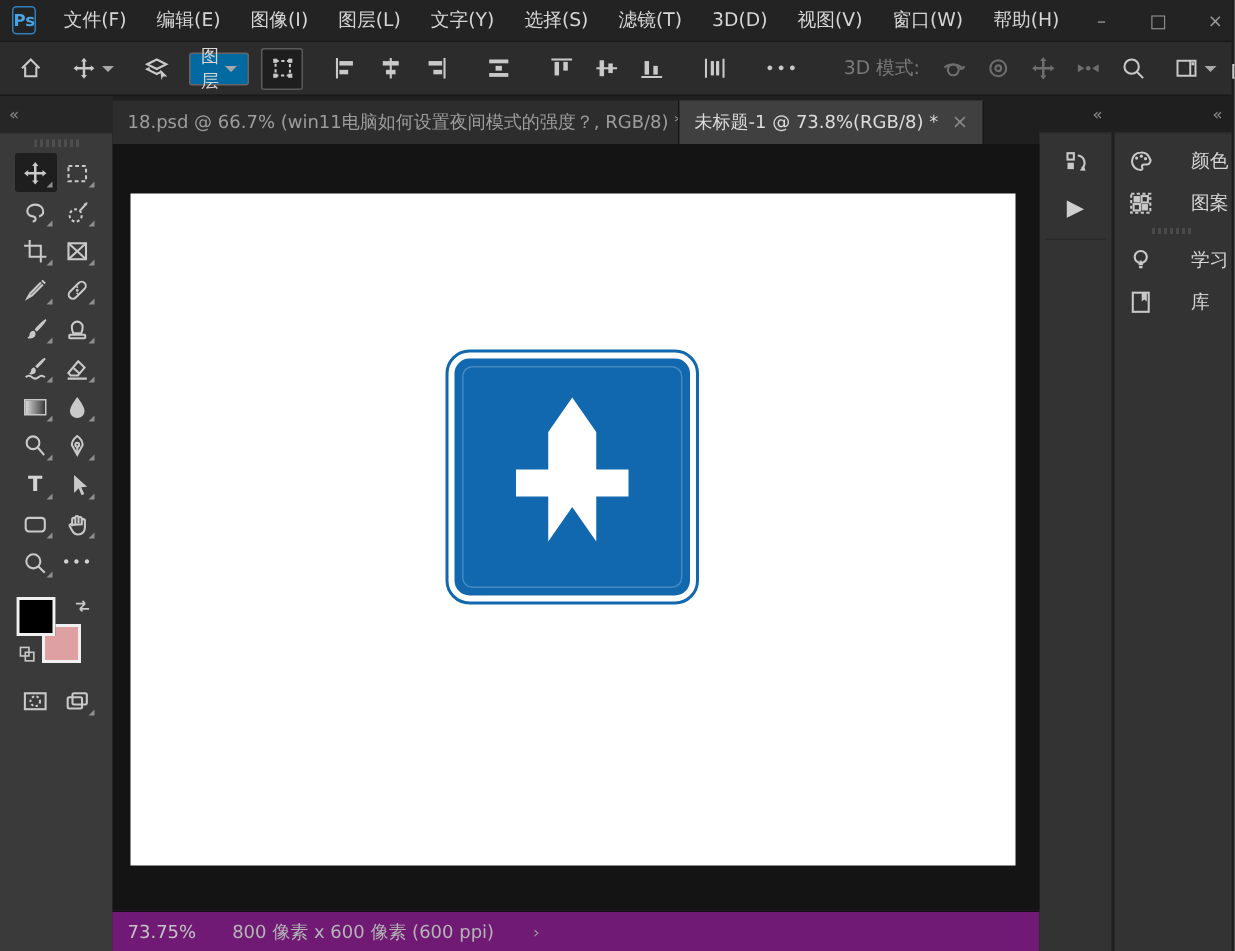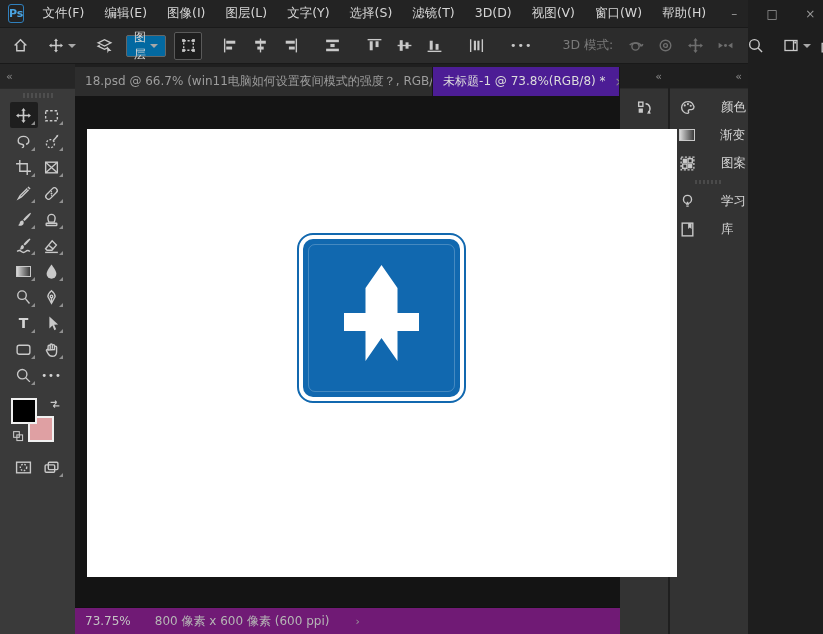--- a/index.html
+++ b/index.html
@@ -1,18 +1,18 @@
 <!DOCTYPE html>
 <html><head>
 <meta charset="utf-8">
 <style>
   * { margin:0; padding:0; box-sizing:border-box; }
   html,body { width:823px; height:634px; overflow:hidden; background:#1e1e1e;
     font-family:"DejaVu Sans","Liberation Sans",sans-serif; }
-  .app { width:748px; height:634px; display:flex; flex-direction:column; background:#262626; }
+  .app { width:821px; height:634px; display:flex; flex-direction:column; background:#262626; }
 
   
   .titlebar { height:28px; background:#232323; display:flex; align-items:center;
     border-bottom:1px solid #1a1a1a; flex:0 0 28px; }
   .ps-logo { width:24px; height:19px; margin:0 9px 0 8px; border:1px solid #2f7fbc; border-radius:3px;
     color:#4aa3e0; font-size:11px; font-weight:bold; display:flex; align-items:center; justify-content:center; }
   .menus { display:flex; gap:2px; }
   .menu-item { color:#d6d6d6; font-size:12.5px; padding:4px 9px; cursor:default; white-space:nowrap; }
   .win-controls { margin-left:auto; display:flex; }
   .win-btn { width:38px; height:26px; color:#9a9a9a; font-size:12px; display:flex; align-items:center; justify-content:center; }
@@ -60,21 +60,21 @@
   .bg-swatch { position:absolute; left:18px; top:18px; width:26px; height:26px; border:2px solid #f0f0f0; }
   .mini-default { position:absolute; left:2px; top:32px; }
   .swap-arrow { position:absolute; left:38px; top:0; }
 
   
   .centercol { flex:1; display:flex; flex-direction:column; min-width:0; }
   .tabbar { height:32px; background:#1f1f1f; display:flex; align-items:flex-end; flex:0 0 32px; }
   .tab { height:29px; display:flex; align-items:center; padding:0 10px; font-size:12px;
     border-right:1px solid #171717; white-space:nowrap; overflow:hidden; }
   .tab.inactive { background:#2d2d2d; color:#9d9d9d; }
-  .tab.active { background:#4c1d95; color:#dcdcdc; }
+  .tab.active { background:#404040; color:#dcdcdc; }
   .tab .tab-close { margin-left:9px; color:#8a8a8a; font-size:13px; }
   .pasteboard { flex:1; background:#141414; position:relative; }
   .canvas { position:absolute; left:12px; top:33px; width:590px; height:448px; background:#ffffff; }
 
   
   .sign-outer { position:absolute; left:210px; top:104px; width:169px; height:170px;
     border:2px solid #1168af; border-radius:16px; background:#fff; padding:4px; }
   .sign-inner { width:100%; height:100%; background:#1168af; border-radius:10px; position:relative; }
   .sign-inner::after { content:""; position:absolute; inset:5px; border:1px solid rgba(255,255,255,0.22); border-radius:7px; }
   .sign-inner svg { position:absolute; inset:0; width:100%; height:100%; }
@@ -499,24 +499,20 @@
           <div class="panel-btn">
             <svg class="ic" viewBox="0 0 16 16">
                 <path d="M8 2.5 A5.5 5.5 0 1 0 8 13.5 C9 13.5 9.3 12.6 8.9 11.9 C8.4 11 9 10 10.2 10 H11.8 A2.4 2.4 0 0 0 13.5 6 A5.5 5.5 0 0 0 8 2.5 Z"></path>
                 <circle class="f" cx="5.4" cy="6" r="1"></circle>
                 <circle class="f" cx="8.4" cy="4.8" r="1"></circle>
                 <circle class="f" cx="11" cy="6.4" r="1"></circle>
               </svg>
             <span class="lbl">颜色</span>
           </div>
           <div class="panel-btn">
-            <div class="pat-grad"></div>
-            <span class="lbl">渐变</span>
-          </div>
-          <div class="panel-btn">
             <svg class="ic" viewBox="0 0 16 16">
                 <rect x="2" y="2" width="12" height="12" stroke-dasharray="2 1.5"></rect>
                 <rect class="f" x="3.5" y="3.5" width="4" height="4"></rect>
                 <rect class="f" x="8.5" y="8.5" width="4" height="4"></rect>
                 <rect x="8.5" y="3.5" width="4" height="4"></rect>
                 <rect x="3.5" y="8.5" width="4" height="4"></rect>
               </svg>
             <span class="lbl">图案</span>
           </div>
           <div class="group-div">

